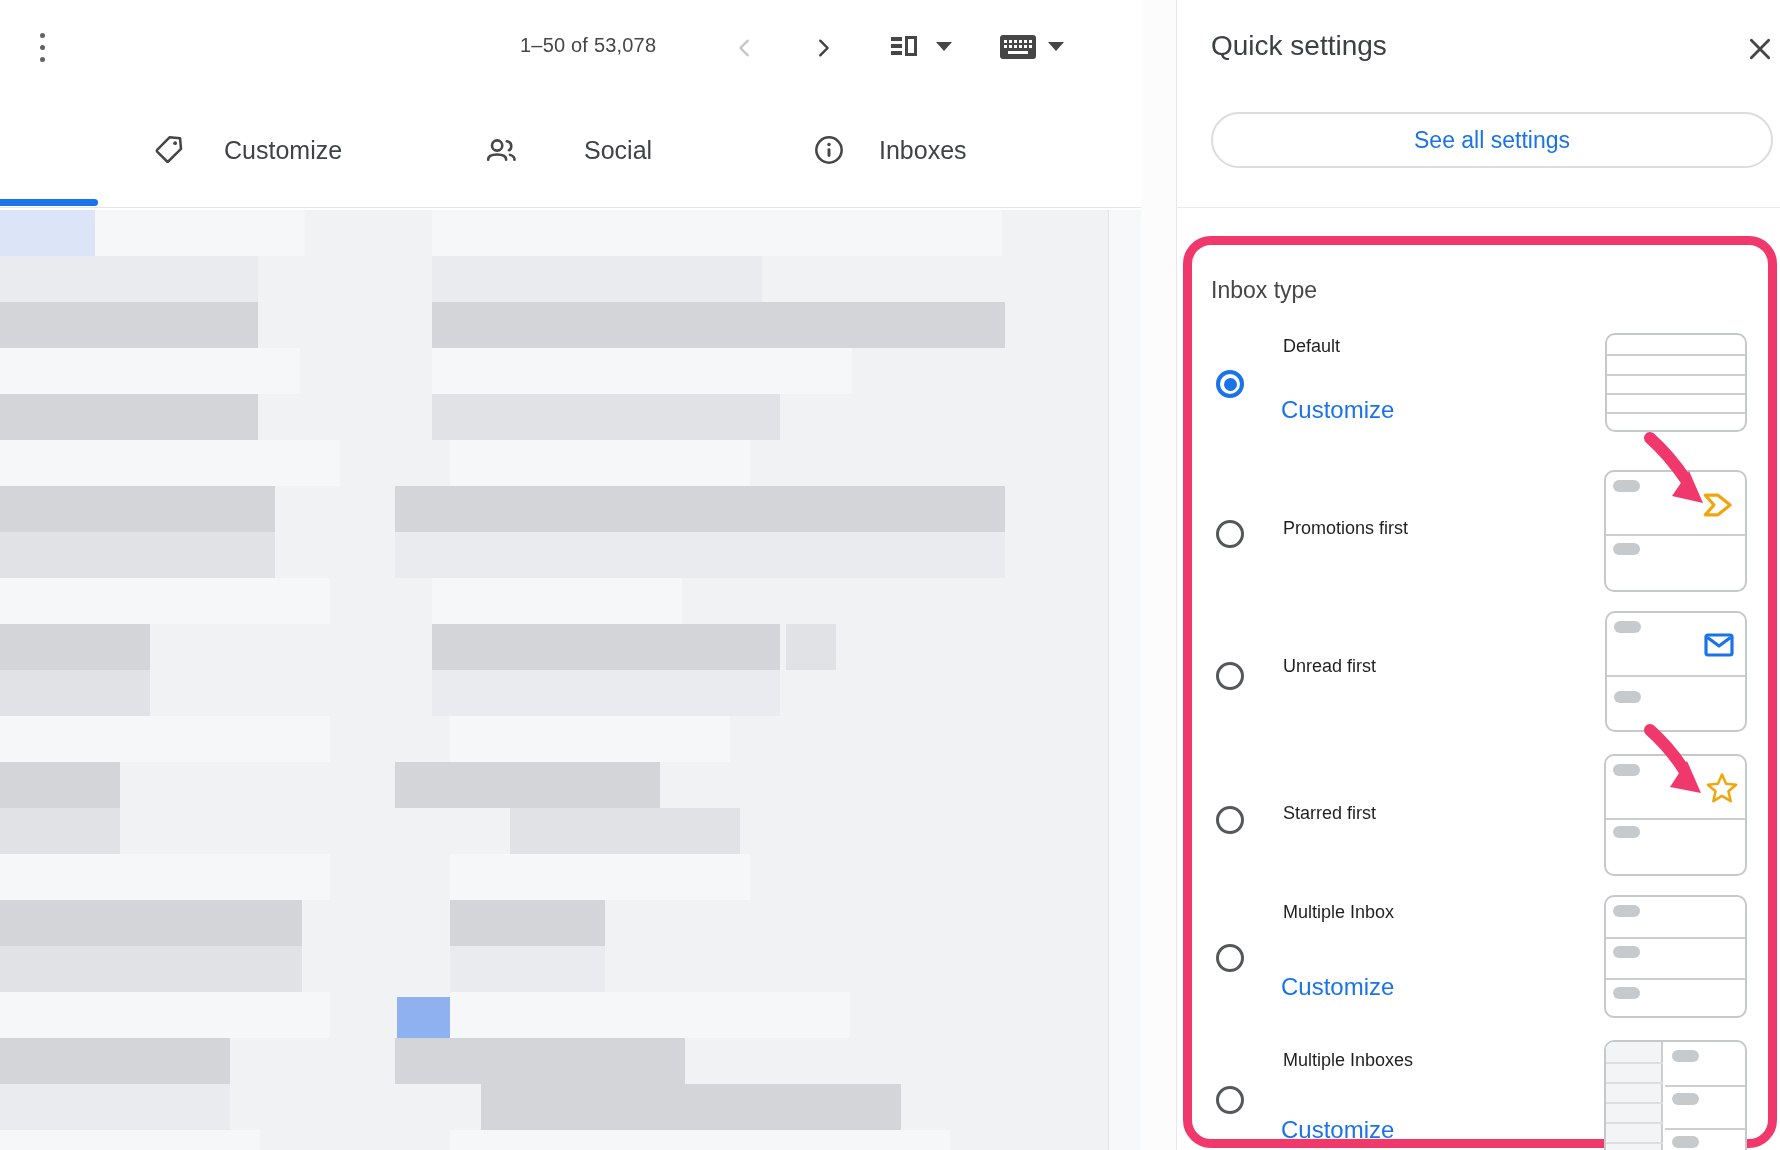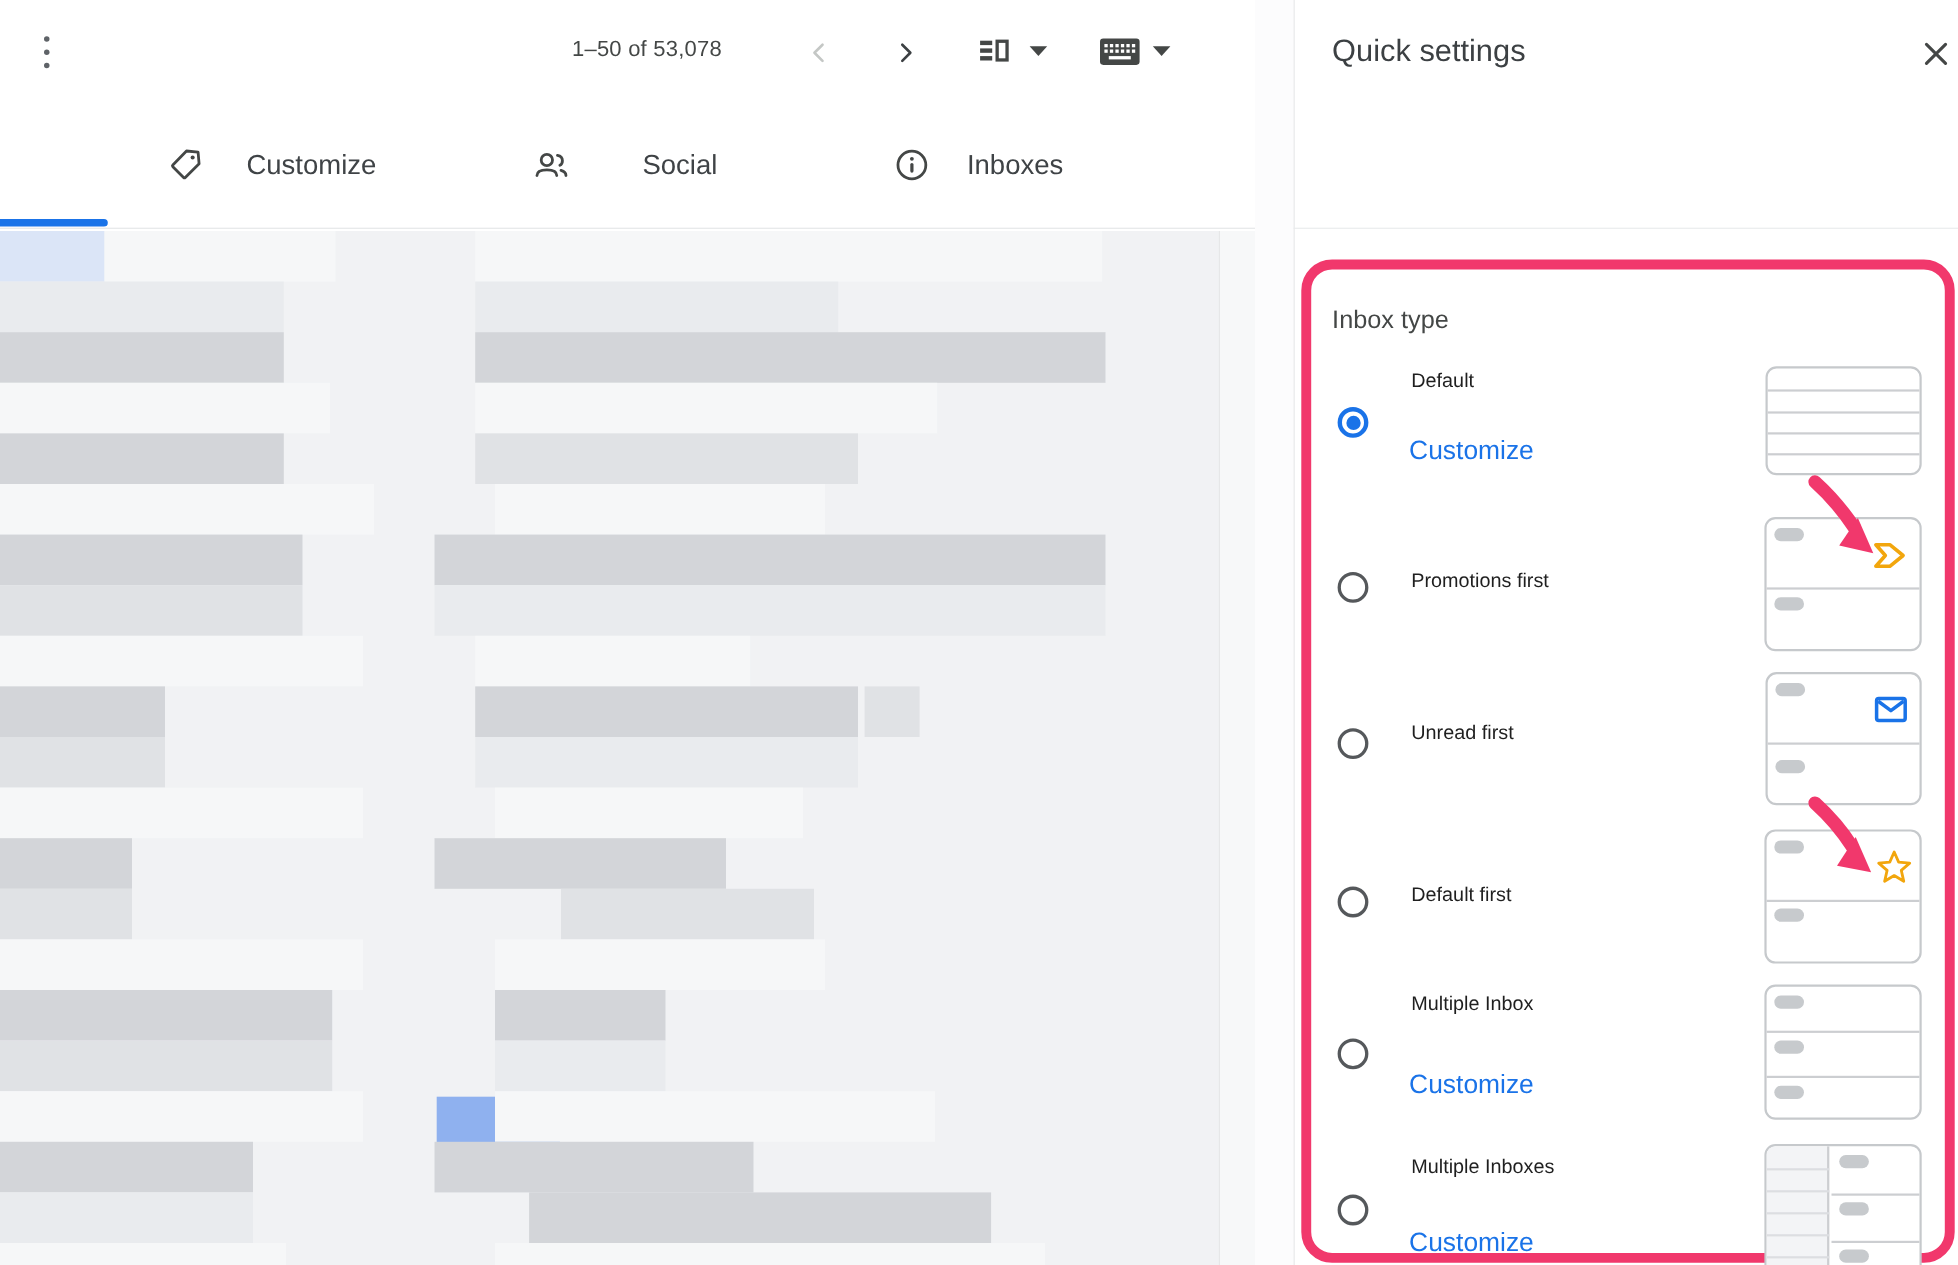--- a/index.html
+++ b/index.html
@@ -196,20 +196,23 @@
   <div class="abs panel-edge"></div>
 
   <div class="abs panel-title">Quick settings</div>
 
   <div class="abs icon-btn close-x">
     <svg width="26" height="26" viewBox="0 0 24 24">
         <path d="M4 4 L20 20 M20 4 L4 20" stroke="#444746" stroke-width="2.6" stroke-linecap="round"></path>
       </svg>
   </div>
 
+  <div class="abs see-all">
+    <span>See all settings</span>
+  </div>
 
   <div class="abs panel-divider"></div>
 
   <div class="abs pink-box"></div>
 
   <div class="abs section-label">Inbox type</div>
 
   <div class="abs radio sel" style="top:370px"></div>
   <div class="abs opt-label" style="top:336px">Default</div>
   <div class="abs opt-link" style="top:396px">Customize</div>
@@ -237,21 +240,21 @@
     <div class="tline" style="top:62px"></div>
     <div class="pill" style="left:7px;top:8px"></div>
     <div class="pill" style="left:7px;top:78px"></div>
     <svg class="abs" style="left:96px;top:18px" width="32" height="28" viewBox="0 0 32 26">
       <rect x="3" y="3" width="26" height="20" rx="2" fill="none" stroke="#1a73e8" stroke-width="3.2"></rect>
       <path d="M4.5 5.5 L16 14 L27.5 5.5" fill="none" stroke="#1a73e8" stroke-width="3.2" stroke-linejoin="round"></path>
     </svg>
   </div>
 
   <div class="abs radio unsel" style="top:806px"></div>
-  <div class="abs opt-label" style="top:803px">Default first</div>
+  <div class="abs opt-label" style="top:803px">Starred first</div>
   <div class="abs thumb" style="left:1604px;top:754px;width:143px;height:122px">
     <div class="tline" style="top:62px"></div>
     <div class="pill" style="left:7px;top:8px"></div>
     <div class="pill" style="left:7px;top:70px"></div>
     <svg class="abs" style="left:98px;top:14px" width="36" height="36" viewBox="0 0 24 24">
       <path d="M12 17.3 L6.2 20.8 7.7 14.2 2.6 9.8 9.3 9.2 12 3 14.7 9.2 21.4 9.8 16.3 14.2 17.8 20.8 Z" fill="none" stroke="#f2a60d" stroke-width="1.7" stroke-linejoin="round"></path>
     </svg>
   </div>
 
   <div class="abs radio unsel" style="top:944px"></div>

